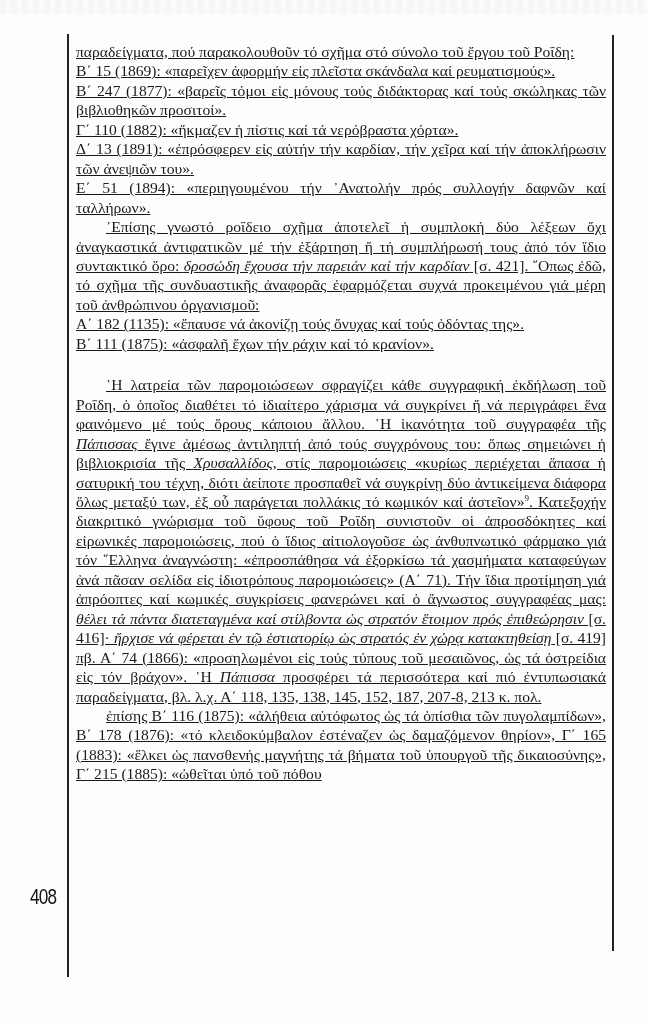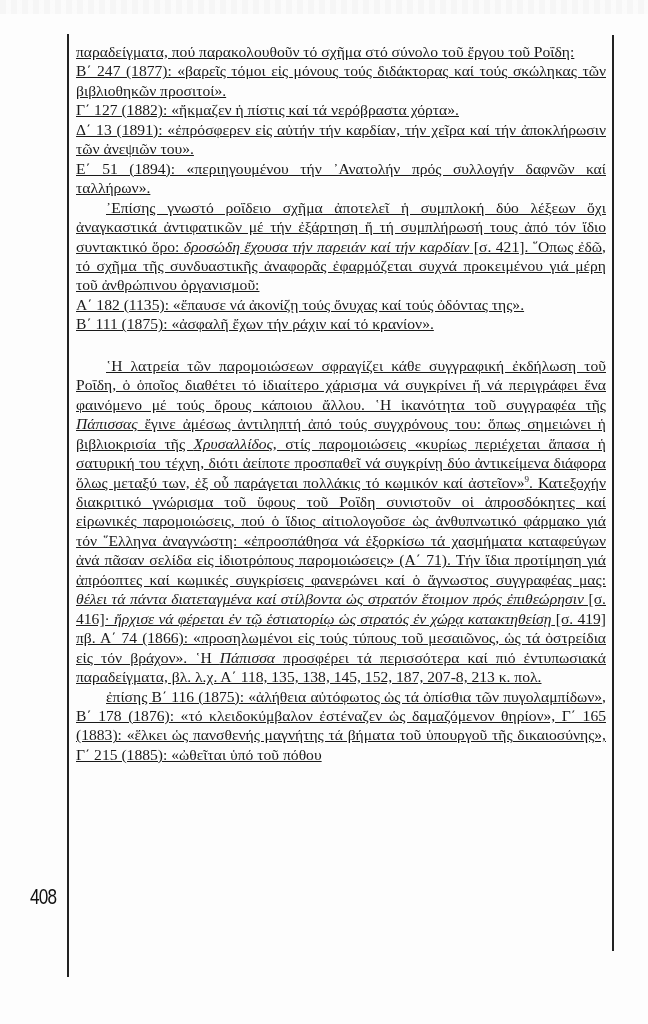--- a/index.html
+++ b/index.html
@@ -74,22 +74,23 @@
 </head>
 <body>
 
 <div class="page">
   <div class="bleed"></div>
   <div class="rule-left"></div>
   <div class="rule-right"></div>
   <div class="page-number">408</div>
   <div class="text" id="body-text">
       <p><span>παραδείγματα, πού παρακολουθοῦν τό σχῆμα στό σύνολο τοῦ ἔργου τοῦ Ροΐδη:</span></p>
+      <p><span>Β΄ 15 (1869): «παρεῖχεν ἀφορμήν εἰς πλεῖστα σκάνδαλα καί ρευματισμούς».</span></p>
       <p><span>Β΄ 247 (1877): «βαρεῖς τόμοι εἰς μόνους τούς διδάκτορας καί τούς σκώληκας τῶν βιβλιοθηκῶν προσιτοί».</span></p>
-      <p><span>Γ΄ 127 (1882): «ἤκμαζεν ἡ πίστις καί τά νερόβραστα χόρτα».</span></p>
+      <p><span>Γ΄ 110 (1882): «ἤκμαζεν ἡ πίστις καί τά νερόβραστα χόρτα».</span></p>
       <p><span>Δ΄ 13 (1891): «ἐπρόσφερεν εἰς αὐτήν τήν καρδίαν, τήν χεῖρα καί τήν ἀποκλήρωσιν τῶν ἀνεψιῶν του».</span></p>
       <p><span>Ε΄ 51 (1894): «περιηγουμένου τήν ᾽Ανατολήν πρός συλλογήν δαφνῶν καί ταλλήρων».</span></p>
       <p class="indent"><span>᾽Επίσης γνωστό ροΐδειο σχῆμα ἀποτελεῖ ἡ συμπλοκή δύο λέξεων ὄχι ἀναγκαστικά ἀντιφατικῶν μέ τήν ἐξάρτηση ἤ τή συμπλήρωσή τους ἀπό τόν ἴδιο συντακτικό ὅρο: </span><i>δροσώδη ἔχουσα τήν παρειάν καί τήν καρδίαν</i><span> [σ. 421].   ῞Οπως ἐδῶ, τό σχῆμα τῆς συνδυαστικῆς ἀναφορᾶς ἐφαρμόζεται συχνά προκειμένου γιά μέρη τοῦ ἀνθρώπινου ὀργανισμοῦ:</span></p>
       <p><span>Α΄ 182 (1135): «ἔπαυσε νά ἀκονίζῃ τούς ὄνυχας καί τούς ὀδόντας της».</span></p>
       <p><span>Β΄ 111 (1875): «ἀσφαλῆ ἔχων τήν ράχιν καί τό κρανίον».</span></p>
       <div class="gap"></div>
       <p class="indent"><span>῾Η λατρεία τῶν παρομοιώσεων σφραγίζει κάθε συγγραφική ἐκδήλωση τοῦ Ροΐδη, ὁ ὁποῖος διαθέτει τό ἰδιαίτερο χάρισμα νά συγκρίνει ἤ νά περιγράφει ἕνα φαινόμενο μέ τούς ὅρους κάποιου ἄλλου. ῾Η ἱκανότητα τοῦ συγγραφέα τῆς </span><i>Πάπισσας</i><span> ἔγινε ἀμέσως ἀντιληπτή ἀπό τούς συγχρόνους του: ὅπως σημειώνει ἡ βιβλιοκρισία τῆς </span><i>Χρυσαλλίδος</i><span>, στίς παρομοιώσεις «κυρίως περιέχεται ἅπασα ἡ σατυρική του τέχνη, διότι ἀείποτε προσπαθεῖ νά συγκρίνῃ δύο ἀντικείμενα διάφορα ὅλως μεταξύ των, ἐξ οὗ παράγεται πολλάκις τό κωμικόν καί ἀστεῖον»</span><sup>9</sup><span>. Κατεξοχήν διακριτικό γνώρισμα τοῦ ὕφους τοῦ Ροΐδη συνιστοῦν οἱ ἀπροσδόκητες καί εἰρωνικές παρομοιώσεις, πού ὁ ἴδιος αἰτιολογοῦσε ὡς ἀνθυπνωτικό φάρμακο γιά τόν ῞Ελληνα ἀναγνώστη: «ἐπροσπάθησα νά ἐξορκίσω τά χασμήματα καταφεύγων ἀνά πᾶσαν σελίδα εἰς ἰδιοτρόπους παρομοιώσεις» (Α΄ 71). Τήν ἴδια προτίμηση γιά ἀπρόοπτες καί κωμικές συγκρίσεις φανερώνει καί ὁ ἄγνωστος συγγραφέας μας: </span><i>θέλει τά πάντα διατεταγμένα καί στίλβοντα ὡς στρατόν ἕτοιμον πρός ἐπιθεώρησιν</i><span> [σ. 416]·   </span><i>ἤρχισε νά φέρεται ἐν τῷ ἑστιατορίῳ ὡς στρατός ἐν χώρᾳ κατακτηθείσῃ</i><span> [σ. 419]   πβ. Α΄ 74 (1866): «προσηλωμένοι εἰς τούς τύπους τοῦ μεσαιῶνος, ὡς τά ὀστρείδια εἰς τόν βράχον». ῾Η </span><i>Πάπισσα</i><span> προσφέρει τά περισσότερα καί πιό ἐντυπωσιακά παραδείγματα, βλ. λ.χ. Α΄ 118, 135, 138, 145, 152, 187, 207-8, 213 κ. πολ.</span></p>
       <p class="indent"><span>ἐπίσης Β΄ 116 (1875): «ἀλήθεια αὐτόφωτος ὡς τά ὀπίσθια τῶν πυγολαμπίδων», Β΄ 178 (1876): «τό κλειδοκύμβαλον ἐστέναζεν ὡς δαμαζόμενον θηρίον», Γ΄ 165 (1883): «ἕλκει ὡς πανσθενής μαγνήτης τά βήματα τοῦ ὑπουργοῦ τῆς δικαιοσύνης», Γ΄ 215 (1885): «ὠθεῖται ὑπό τοῦ πόθου</span></p>
     </div>
 </div>

